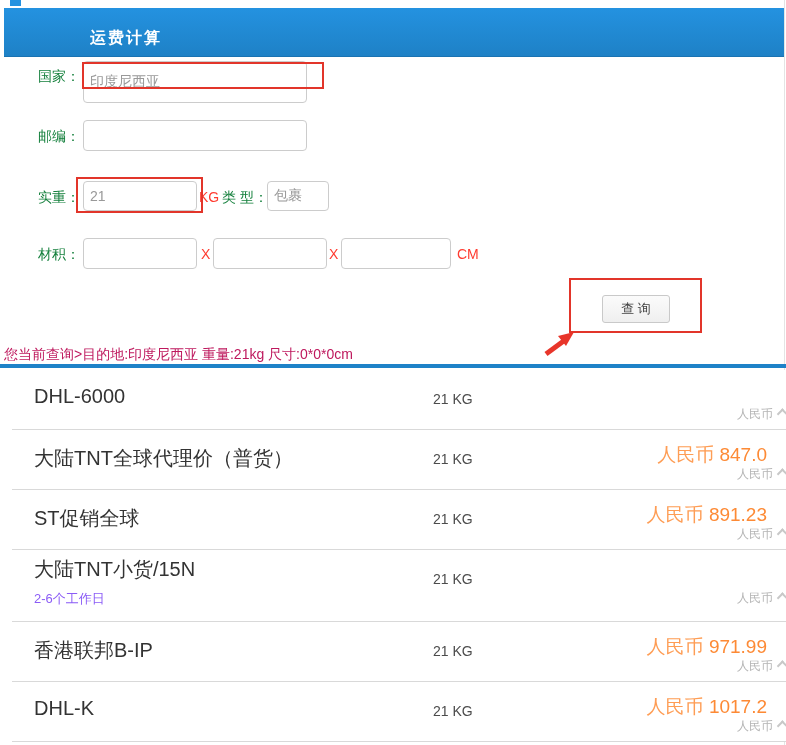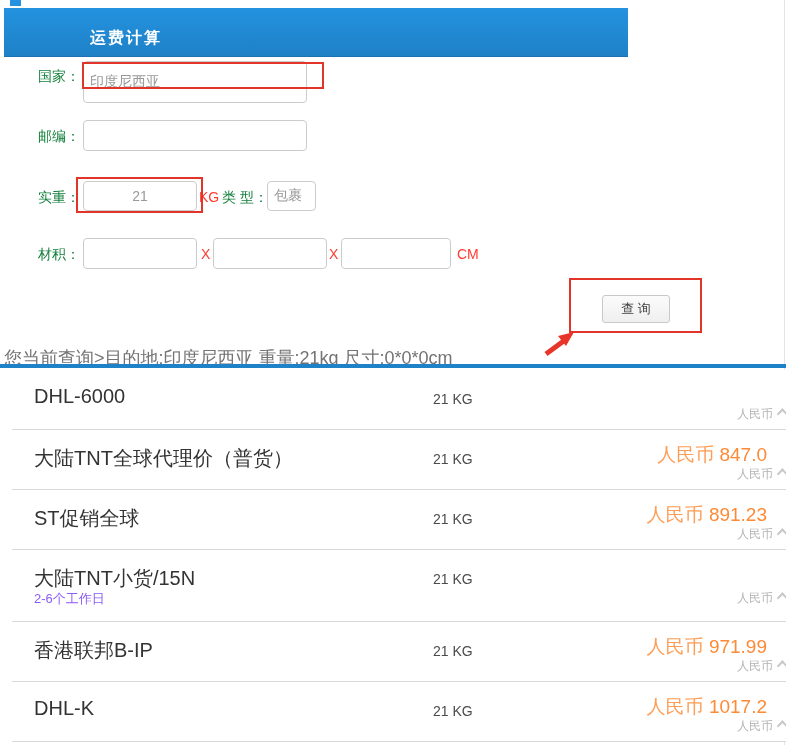--- a/index.html
+++ b/index.html
@@ -16,71 +16,71 @@
   body{
     font-family:"Liberation Sans","DejaVu Sans",sans-serif;
     width:786px;height:745px;position:relative;overflow:hidden;
   }
   .page{position:absolute;inset:0;background:#fff;}
   .right-edge{position:absolute;left:784px;top:0;width:1px;height:745px;background:#e4e4e4;}
   .top-fragment{position:absolute;left:10px;top:0;width:11px;height:6px;background:var(--header-blue-top);}
 
   
   .header{
-    position:absolute;left:4px;top:8px;width:624px;height:49px;
+    position:absolute;left:4px;top:8px;width:780px;height:49px;
     background:linear-gradient(to bottom,var(--header-blue-top),var(--header-blue-bottom));
     border-bottom:1px solid #1a73b2;
   }
   .header h1{
     margin:0;padding:20px 0 0 86px;
     font-size:16px;font-weight:bold;color:#fff;letter-spacing:2px;
   }
 
   
   .lbl{position:absolute;font-size:14px;color:#15803d;white-space:nowrap;}
   .inp{
     position:absolute;border:1px solid #ccc;border-radius:4px;background:#fff;
     font-size:14px;color:#999;padding:0 6px;outline:none;
     font-family:"Liberation Sans","DejaVu Sans",sans-serif;
   }
   .unit{position:absolute;font-size:14px;color:var(--unit-red);white-space:nowrap;}
 
   .country-input{left:83px;top:61px;width:224px;height:42px;}
   .postcode-input{left:83px;top:120px;width:224px;height:31px;}
-  .weight-input{left:83px;top:181px;width:114px;height:30px;text-align:center;}
-  .type-input{left:267px;top:181px;width:49px;height:30px;color:#999;}
+  .weight-input{left:83px;top:181px;width:114px;height:30px;}
+  .type-input{left:267px;top:181px;width:62px;height:30px;color:#999;}
   .vol1{left:83px;top:238px;width:114px;height:31px;}
   .vol2{left:213px;top:238px;width:114px;height:31px;}
   .vol3{left:341px;top:238px;width:110px;height:31px;}
 
   .query-btn{
     position:absolute;left:602px;top:295px;width:68px;height:28px;
     border:1px solid #c9c9c9;border-radius:3px;
     background:linear-gradient(to bottom,#fbfbfb,#efefef);
     font-size:13px;color:#444;cursor:pointer;
     font-family:"Liberation Sans","DejaVu Sans",sans-serif;
   }
 
   
   .ann{position:absolute;border:2px solid var(--annotation-red);pointer-events:none;}
   .ann-country{left:82px;top:62px;width:242px;height:27px;}
   .ann-weight{left:76px;top:177px;width:127px;height:36px;}
   .ann-query{left:569px;top:278px;width:133px;height:55px;}
   .ann-arrow{position:absolute;left:541px;top:331px;width:36px;height:27px;pointer-events:none;}
 
   
-  .status{position:absolute;left:4px;top:346px;font-size:18px;color:#737373;}
+  .status{position:absolute;left:4px;top:346px;font-size:14px;color:#be185d;}
   .blue-divider{position:absolute;left:0;top:364px;width:786px;height:4px;background:var(--divider-blue);}
 
   
   .results{position:absolute;left:0;top:370px;width:785px;margin-left:12px;}
   .row{position:relative;height:60px;border-bottom:1px solid #d9d9d9;background:#fff;cursor:pointer;}
   .row.has-note{height:72px;}
   .row .name{position:absolute;left:22px;top:15px;font-size:20px;color:#333;}
-  .row.has-note .name{top:15px;}
+  .row.has-note .name{top:6px;}
   .row .note{display:none;position:absolute;left:22px;top:40px;font-size:13px;color:#8b5cf6;}
   .row.has-note .note{display:block;}
   .row .weight{position:absolute;left:421px;top:21px;font-size:14px;color:#4c4c4c;}
   .row .price{position:absolute;right:30px;top:12px;font-size:19px;white-space:nowrap;}
   .row .price .cur{color:var(--currency-orange);}
   .row .price .val{color:var(--price-orange);}
   .row .sub{position:absolute;right:12px;top:36px;font-size:12px;color:#b5b5b5;white-space:nowrap;}
   .row.has-note .sub{top:40px;}
   .chev{
     display:inline-block;width:8px;height:8px;margin-left:4px;

